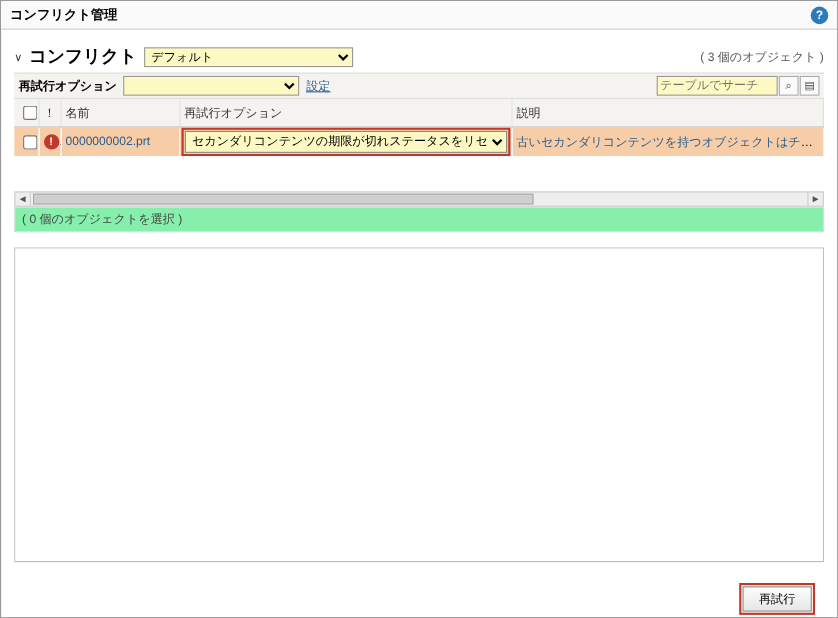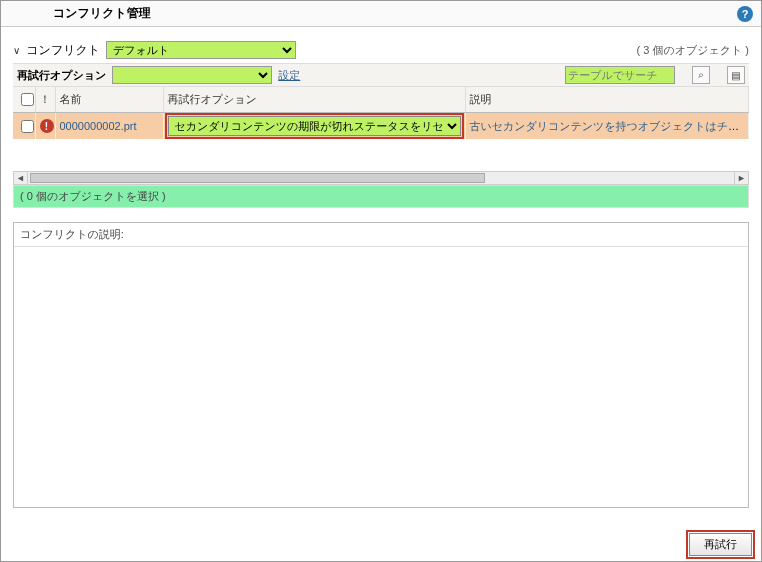--- a/index.html
+++ b/index.html
@@ -15,21 +15,21 @@
     border: 1px solid #999;
   }
   .header {
     display: flex;
     align-items: center;
     justify-content: space-between;
     padding: 4px 8px;
     border-bottom: 1px solid #ccc;
     background: #fafafa;
   }
-  .header-title { font-weight: bold; font-size: 12px; margin-left: 44px; }
+  .header-title { font-weight: bold; font-size: 12px; }
   .help-icon {
     width: 16px; height: 16px;
     border-radius: 50%;
     background: #2b7bb9;
     color: #fff;
     display: flex; align-items: center; justify-content: center;
     font-weight: bold; font-size: 11px;
     cursor: pointer;
   }
   .content {
@@ -37,39 +37,39 @@
   }
   .section-row {
     display: flex;
     align-items: center;
     gap: 6px;
     padding: 4px 0;
   }
   .section-row.justify { justify-content: space-between; }
   .section-left { display: flex; align-items: center; gap: 6px;}
   .chev { font-size: 10px; color:#333; cursor:pointer; user-select:none;}
-  .section-title { font-weight: normal; font-size: 12px; }
+  .section-title { font-weight: bold; font-size: 16px; }
   select, input[type="text"] {
     font-size: 11px;
     border: 1px solid #999;
-    background:#bef264;
+    background:#fef9c3;
     height: 18px;
     padding: 0 2px;
   }
   .object-count { color:#555; font-size:11px;}
   .toolbar-row {
     display:flex; align-items:center; justify-content:space-between;
     border-top:1px solid #ddd;
     border-bottom:1px solid #ddd;
     background:#f4f3ef;
     padding:2px 4px;
     gap:8px;
   }
   .toolbar-left { display:flex; align-items:center; gap:6px;}
-  .toolbar-right { display:flex; align-items:center; gap:17px;}
+  .toolbar-right { display:flex; align-items:center; gap:1px;}
   .retry-label { font-weight:bold; }
   .config-link { color:#2b5d8c; cursor:pointer;text-decoration:underline;}
   .search-input { width:110px; }
   .icon-btn {
     width:18px; height:18px;
     border:1px solid #aaa;
     background:#fafafa;
     display:flex; align-items:center; justify-content:center;
     cursor:pointer;
     font-size:10px;
@@ -140,21 +140,21 @@
     flex-direction:column;
   }
   .desc-panel-title{
     padding:4px 6px;
     color:#444;
     border-bottom:1px solid #ddd;
   }
   .desc-panel-body{ flex:1; background:#fff;}
   .footer {
     position:absolute;
-    bottom:6px; right:10px;
+    bottom:6px; right:24px;
     display:flex; gap:6px; align-items:center;flex-direction:column;
   }
   .btn {
     border:1px solid #888;
     background:linear-gradient(#fdfdfd,#e6e6e6);
     padding:3px 14px;
     font-size:11px;
     cursor:pointer;
   }
   .btn.retry { outline:2px solid #c0392b; outline-offset:1px;}
@@ -221,21 +221,20 @@
 
   <div class="hscroll-track">
     <span class="hscroll-arrow left">◄</span>
     <div class="hscroll-thumb"></div>
     <span class="hscroll-arrow right">►</span>
   </div>
 
   <div class="status-bar">( 0 個のオブジェクトを選択 )</div>
 
   <div class="desc-panel">
-    <div class="desc-panel-title">コンフリクトの説明:</div>
     <div class="desc-panel-body"></div>
   </div>
 
 </div>
 
 <div class="footer">
   <button class="btn retry">再試行</button>
 </div>
 
 </body></html>

